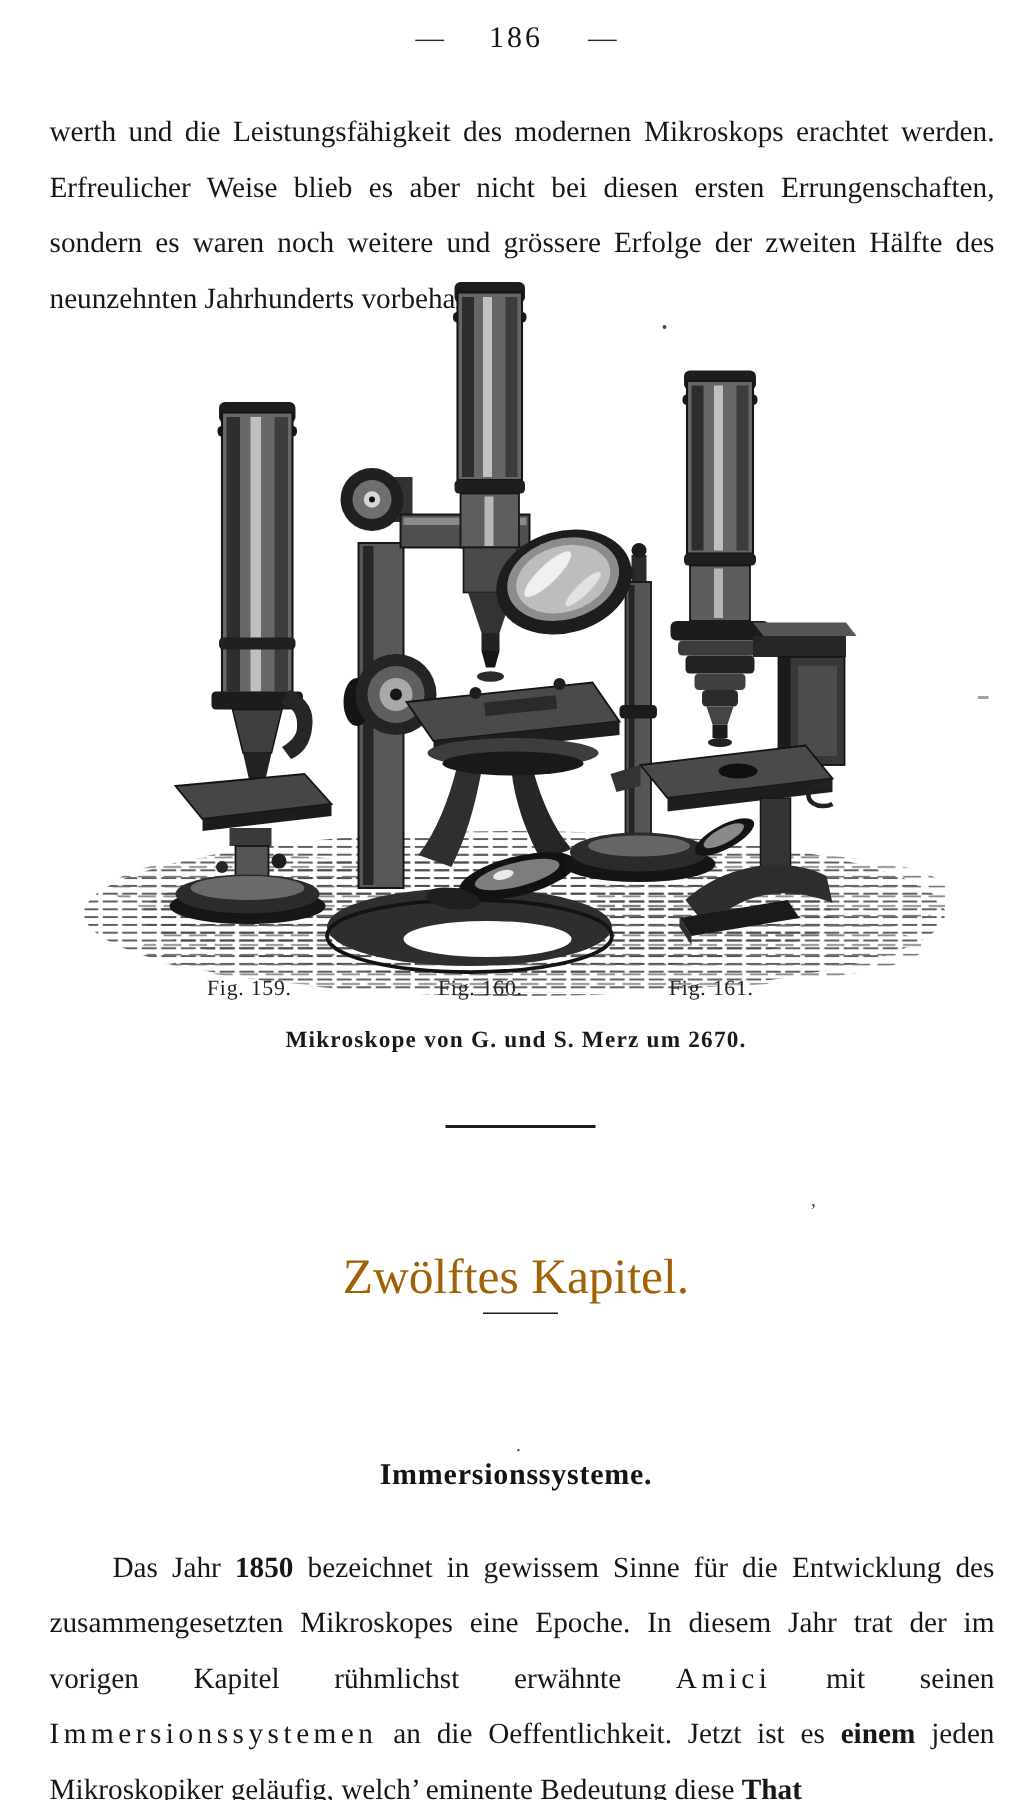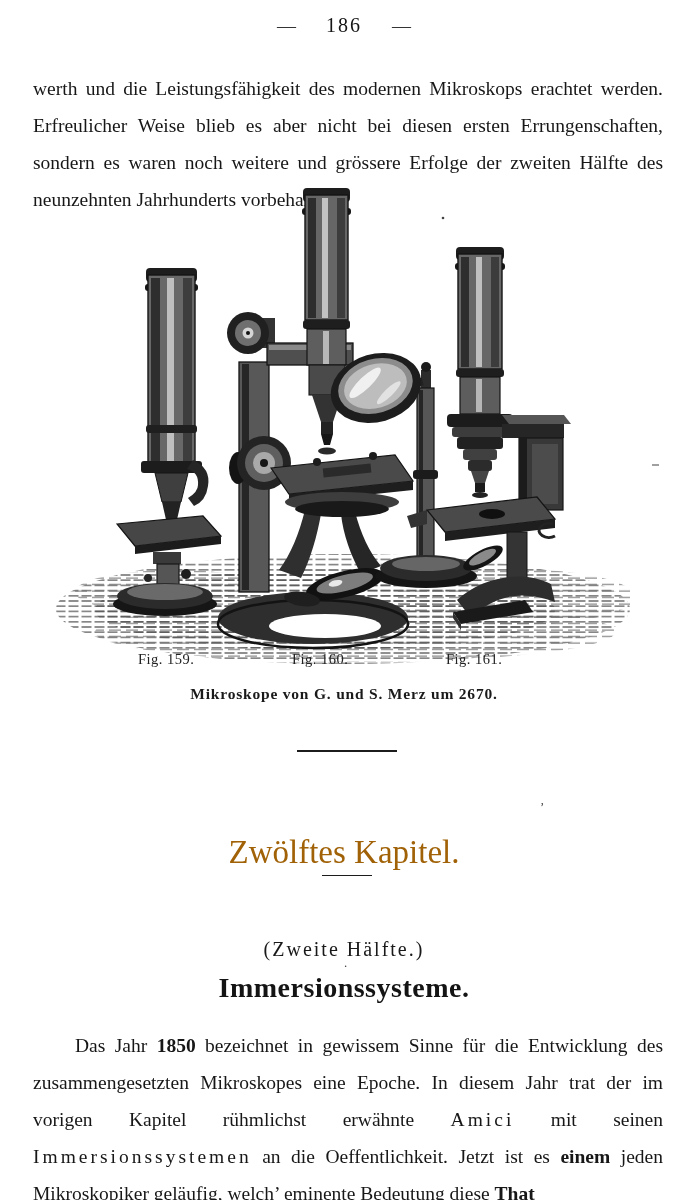--- a/index.html
+++ b/index.html
@@ -41,21 +41,21 @@
 
   
   .chapter-title{top:814px; font-size:33px; color:#a16207;margin-top:20px;}
   .main-heading{top:897px; white-space:nowrap;}
   .main-heading span{
     display:inline-block; transform:scaleX(0.95);
     font-family:"Liberation Sans", sans-serif; font-weight:bold;
     font-size:22.5px; letter-spacing:-0.3px; color:#111;
   }
   .subtitle{top:938px; font-size:20px; letter-spacing:2px; color:#191919;}
-  .section-heading{top:972px; font-size:28px; font-weight:bold; letter-spacing:0.5px; color:#141414;}
+  .section-heading{top:972px; font-size:20px; font-weight:bold; letter-spacing:0.5px; color:#141414;}
 
   
   .speck{color:#444; font-size:13px; line-height:1;}
 </style>
 </head>
 <body>
 
 <div class="page">
 
   <div class="abs centered pagenum-row">
@@ -278,21 +278,20 @@
 
   <div class="abs centered fig-caption">Mikroskope von G. und S. Merz um 2670.</div>
 
   <div class="abs divider divider-1"></div>
 
   <div class="abs centered chapter-title">Zwölftes Kapitel.</div>
 
   <div class="abs divider divider-2"></div>
 
 
-  <div class="abs centered subtitle">(Zweite Hälfte.)</div>
 
   <div class="abs centered section-heading">Immersionssysteme.</div>
 
   <p class="abs para para-2"><span>Das Jahr </span><span class="bold">1850</span><span> bezeichnet in gewissem Sinne für die Entwicklung des zusammengesetzten Mikroskopes eine Epoche.  In diesem Jahr trat der im vorigen Kapitel rühmlichst erwähnte </span><span class="spaced">Amici</span><span> mit seinen </span><span class="spaced">Immersionssystemen</span><span> an die Oeffentlichkeit.  Jetzt ist es </span><span class="bold">einem</span><span> jeden Mikroskopiker geläufig, welch’ eminente Bedeutung diese </span><span class="bold">That</span></p>
 
   <span class="abs speck" style="left:540px; top:800px;">’</span>
   <span class="abs speck" style="left:344px; top:956px;">.</span>
   <span class="abs speck" style="left:652px; top:464px; width:7px; height:2px; background:#777; opacity:.7;"></span>
 
 </div>

